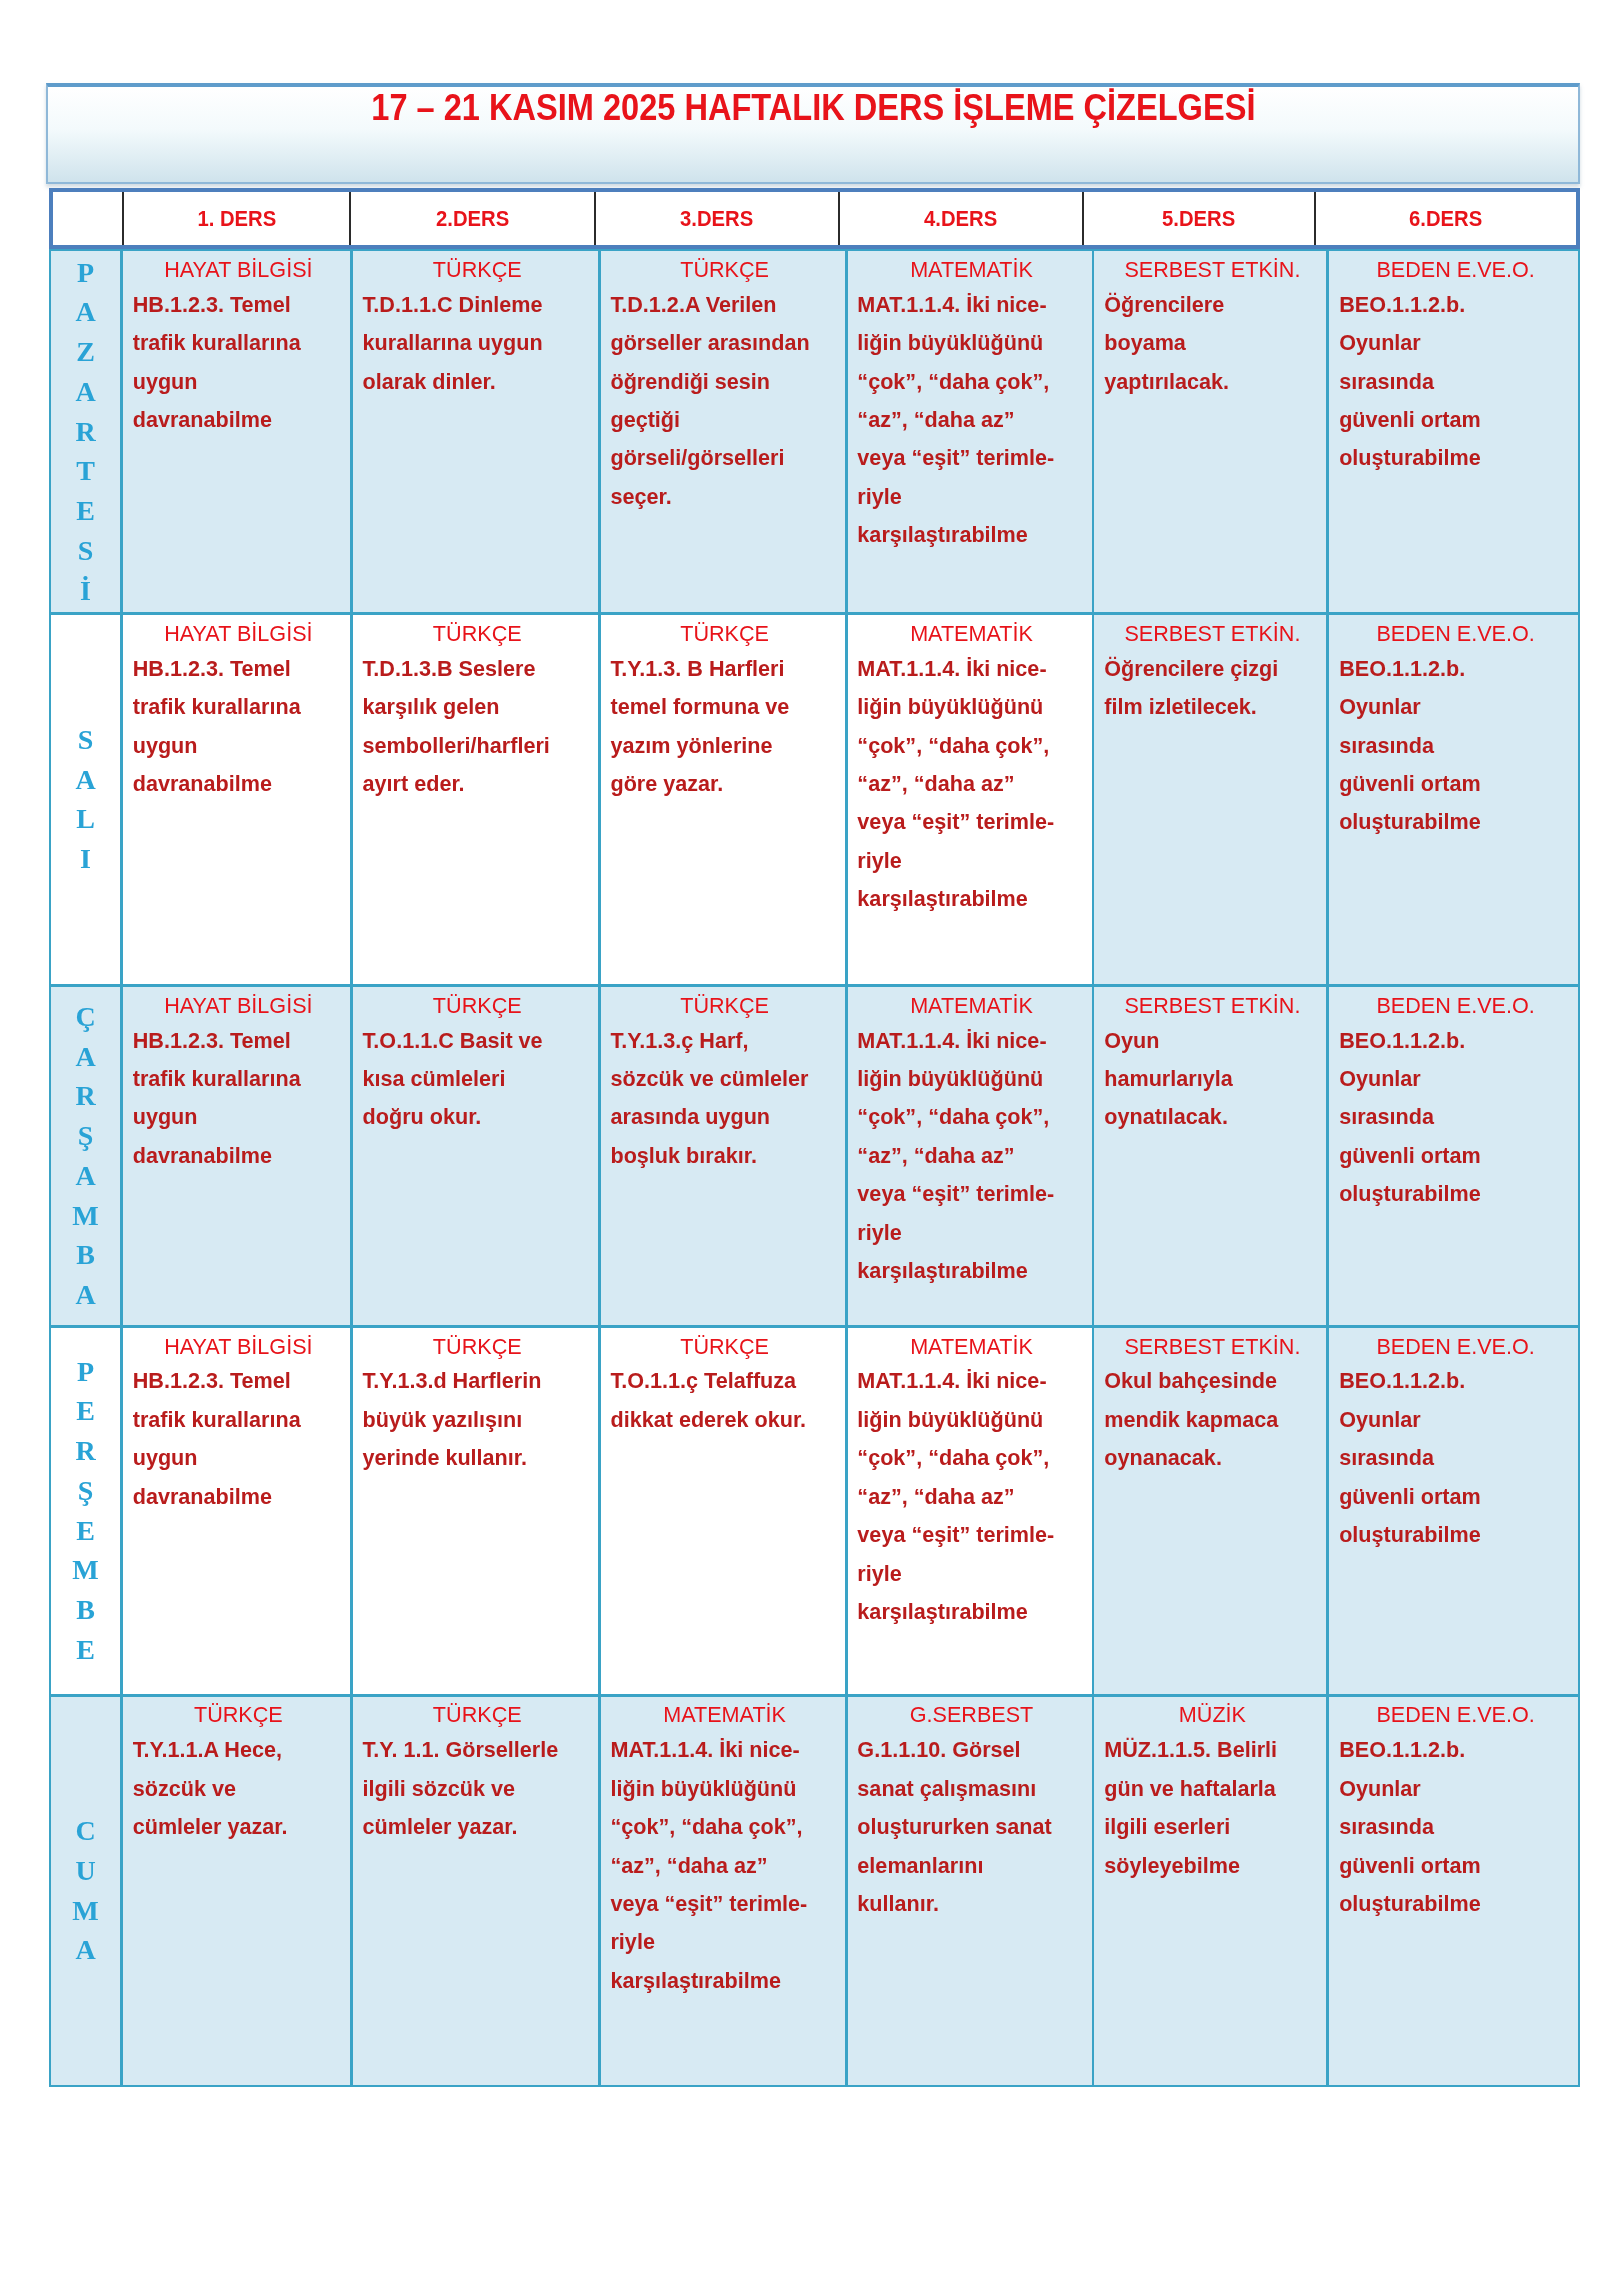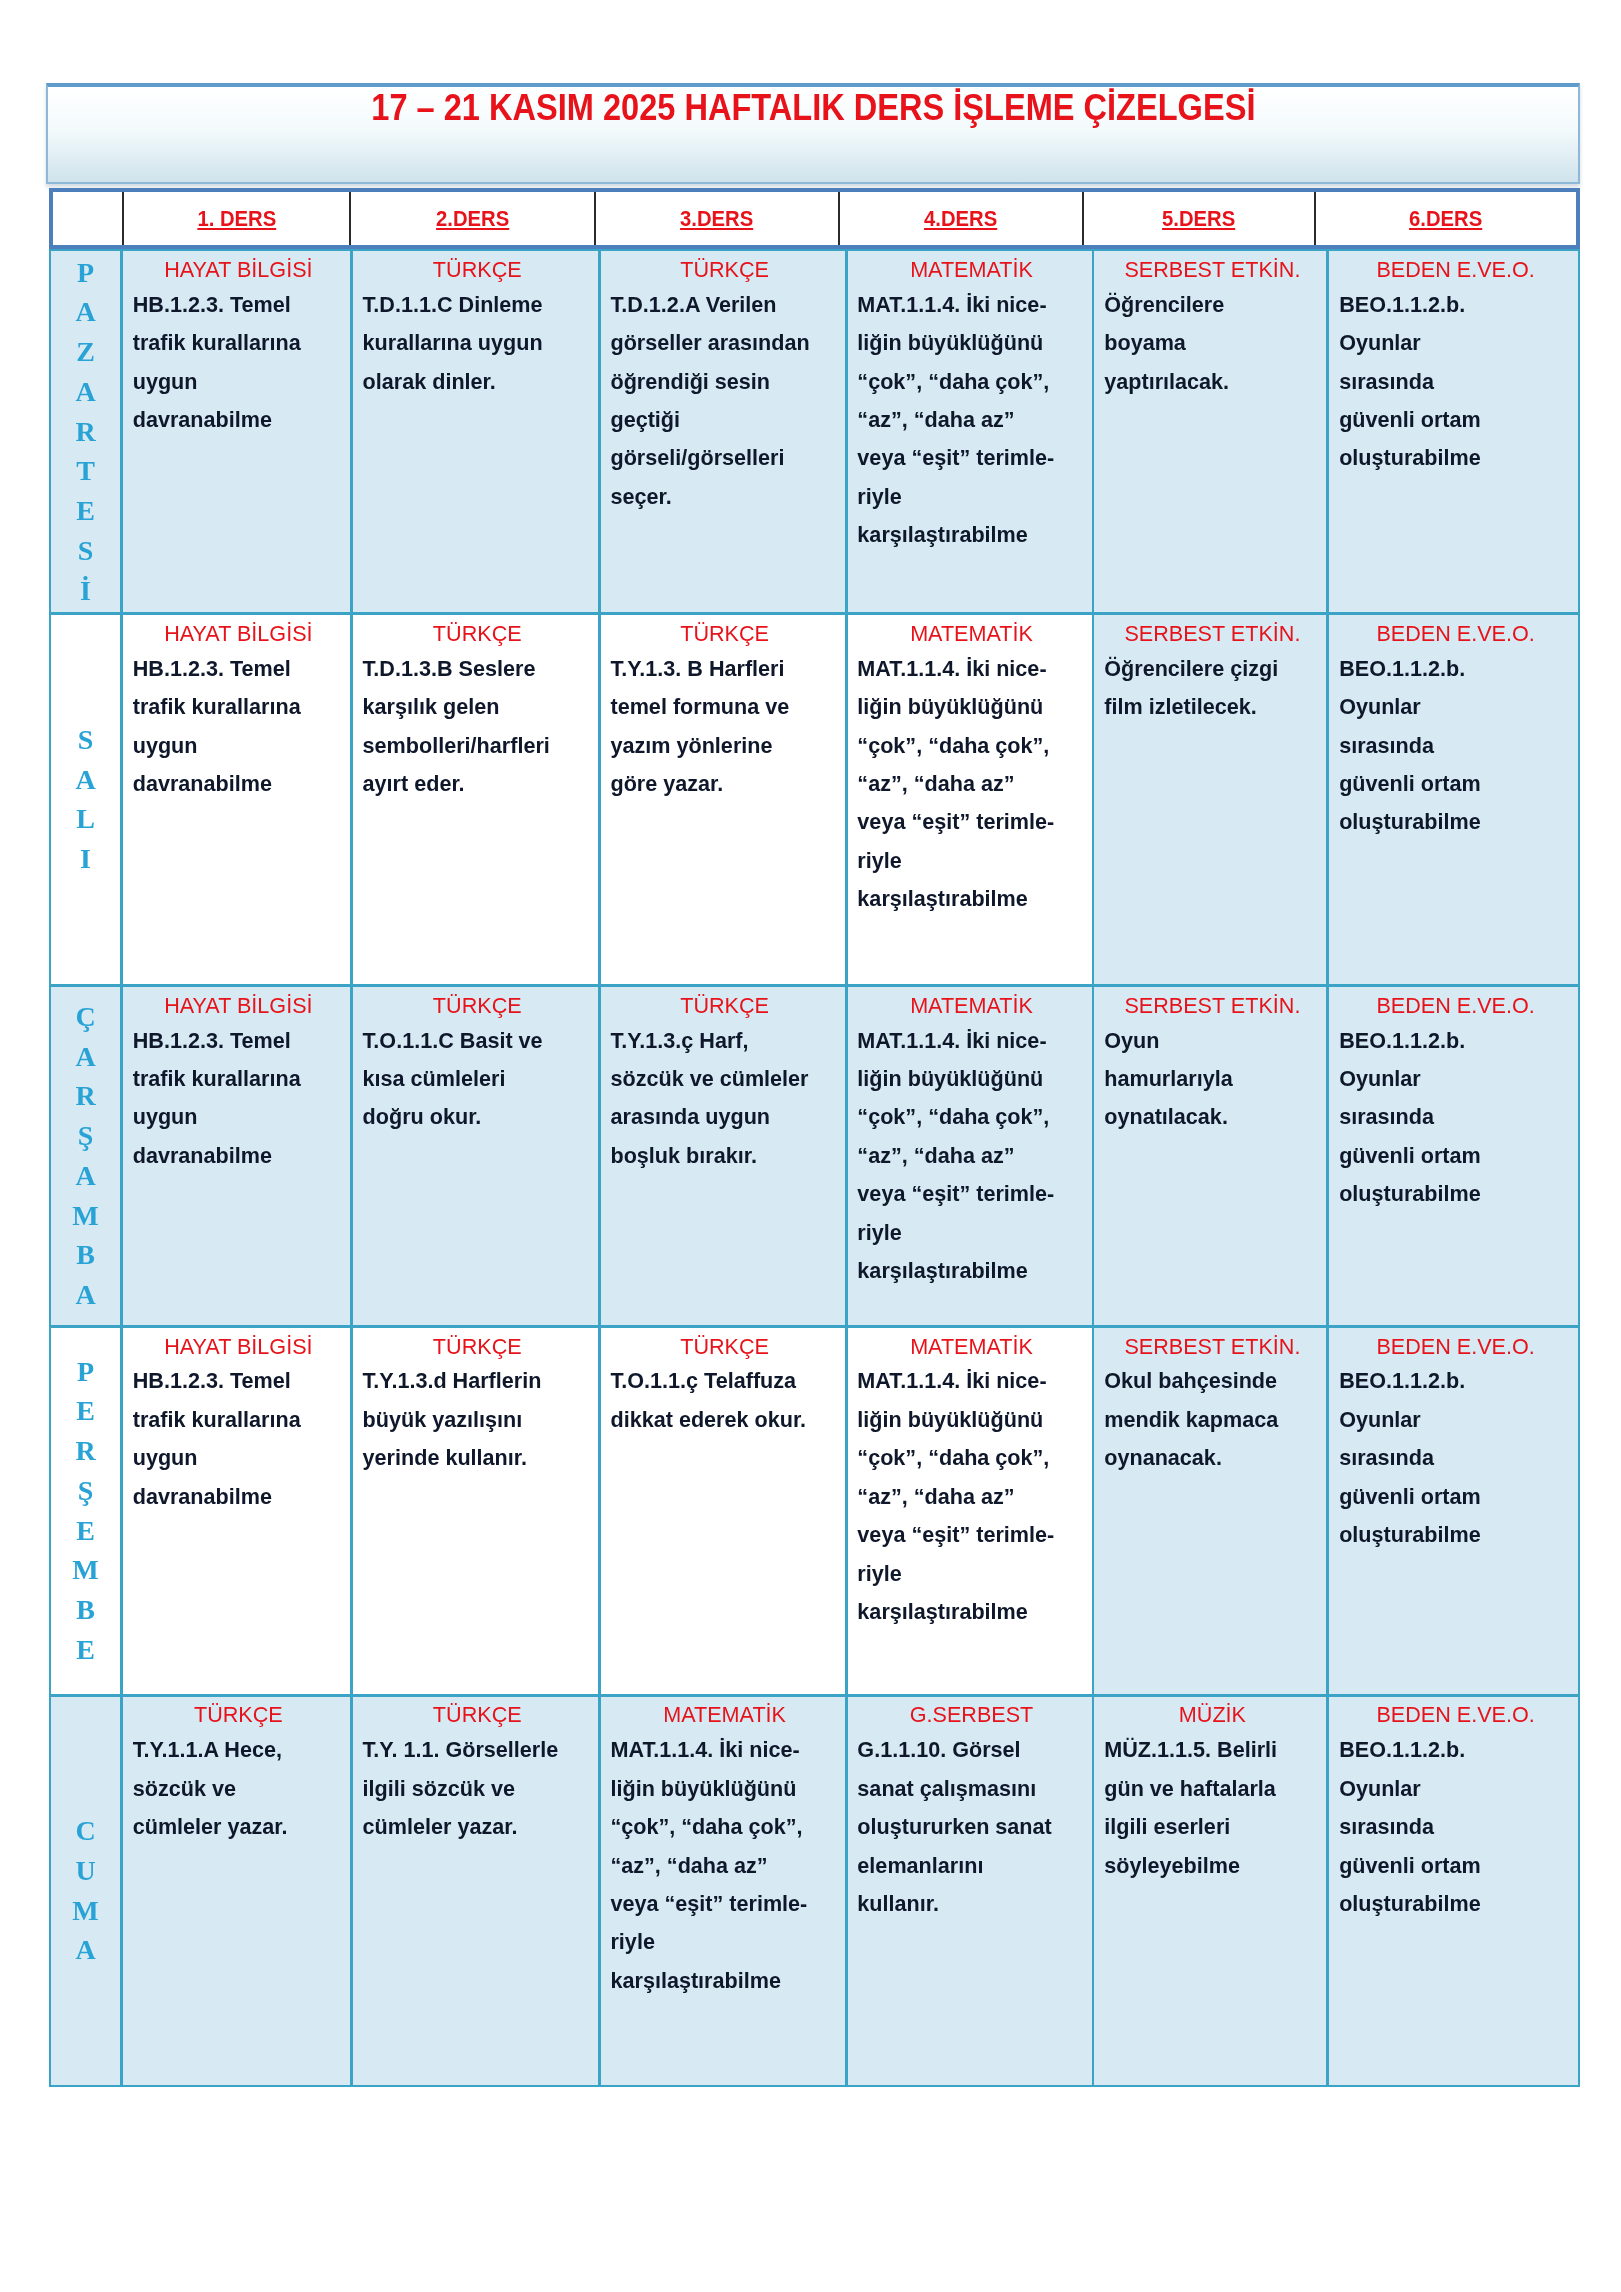--- a/index.html
+++ b/index.html
@@ -20,21 +20,20 @@
   }
   .header-band {
     position:absolute; left:49px; top:188px; width:1531px; height:61px;
     box-sizing:border-box; border:4.9px solid #4d7fbd; background:#ffffff;
     display:grid; grid-template-columns:69px 227px 245px 244px 244px 232px 1fr;
   }
   .hcell {
     display:flex; align-items:center; justify-content:center;
     color:#e8131a; font-weight:bold; font-size:22.5px;
     border-left:2px solid #2b2b2b;
-    text-decoration:underline;
   }
   .hcell.first { border-left:none; }
   .hcell span { display:inline-block; transform:scaleX(0.9); white-space:nowrap; }
   .body-grid {
     position:absolute; left:49px; top:249px; width:1531px;
     box-sizing:border-box; border:2.9px solid #3aa3c6; background:#3aa3c6;
     display:grid;
     grid-template-columns:69px 227px 245px 244px 244px 232px 1fr;
     grid-template-rows:361px 369px 338px 366px 388px;
     gap:2.9px;
@@ -46,21 +45,21 @@
   .day-letters {
     font-family:"Liberation Serif", serif; font-weight:bold;
     color:#29a3d6; font-size:28px; line-height:1.42;
     white-space:pre-line; text-align:center;
   }
   .subject {
     text-align:center; color:#e8131a; font-weight:normal;
     font-size:21.6px; margin:2px 0 2.9px 0;
   }
   .lesson-text {
-    color:#0f172a; font-weight:bold; font-size:21.6px;
+    color:#b91c1c; font-weight:bold; font-size:21.6px;
     line-height:1.78; white-space:pre-line;
   }
 </style>
 </head>
 <body>
 
 <div class="page">
 
   <div class="title-box">
     <span class="title-text">17 – 21 KASIM 2025 HAFTALIK DERS İŞLEME ÇİZELGESİ</span>

